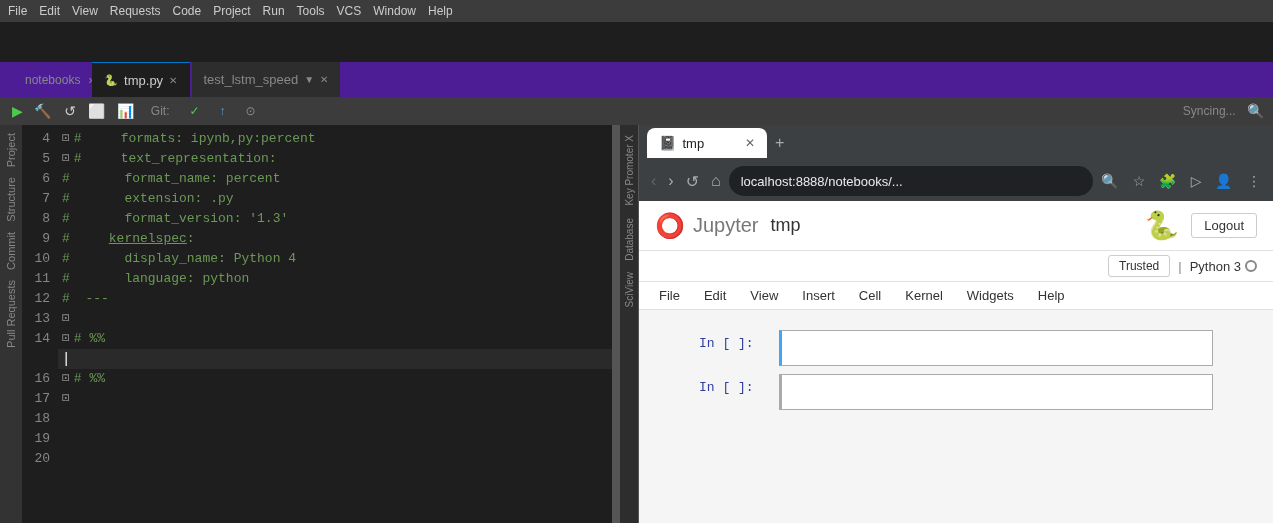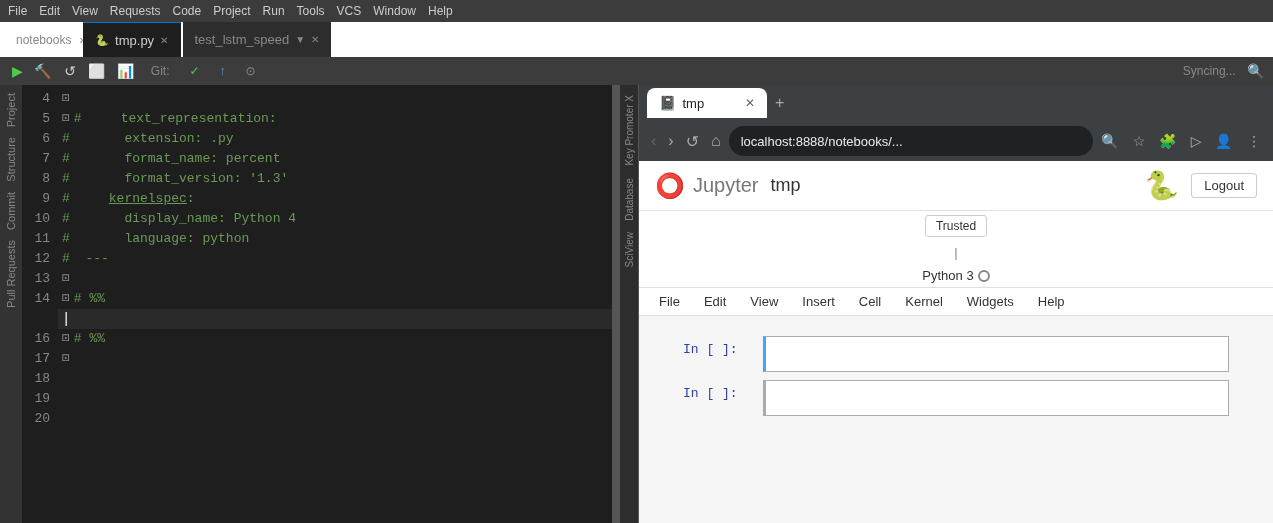--- a/index.html
+++ b/index.html
@@ -14,26 +14,27 @@
       height: 22px;
       padding: 0 8px;
       gap: 12px;
       font-size: 12px;
       flex-shrink: 0;
     }
     .menu-bar span { cursor: pointer; }
 
     
     .tab-bar {
-      background: #ffffff;
+      background: #4c1d95;
       display: flex;
       align-items: center;
       height: 35px;
-      padding: 0 8px;
-      flex-shrink: 0;
+      padding: 0 17px;
+      flex-shrink: 0;
+      margin-top: 40px;
     }
     .editor-tab {
       display: flex;
       align-items: center;
       gap: 6px;
       padding: 0 12px;
       height: 35px;
       background: #1e1e1e;
       color: #ccc;
       font-size: 13px;
@@ -294,21 +295,20 @@
 
     
     .jupyter-toolbar {
       background: #fff;
       border-bottom: 1px solid #e0e0e0;
       padding: 4px 16px;
       display: flex;
       align-items: center;
       justify-content: flex-end;
       gap: 8px;
-      flex-direction: column;
     }
     .trusted-btn {
       background: #fff;
       border: 1px solid #ccc;
       border-radius: 3px;
       padding: 3px 10px;
       font-size: 12px;
       cursor: pointer;
       color: #333;
     }
@@ -337,21 +337,21 @@
     }
     .jupyter-menu-item {
       font-size: 13px;
       color: #333;
       cursor: pointer;
       padding: 2px 4px;
     }
 
     
     .notebook-cells {
-      padding: 20px 44px;
+      padding: 20px 60px;
     }
     .cell {
       display: flex;
       align-items: flex-start;
       margin-bottom: 8px;
     }
     .cell-prompt {
       color: #303f9f;
       font-family: 'Courier New', monospace;
       font-size: 13px;
@@ -470,24 +470,24 @@
       <div>13</div>
       <div>14</div>
       <div>&nbsp;</div>
       <div>16</div>
       <div>17</div>
       <div>18</div>
       <div>19</div>
       <div>20</div>
     </div>
     <div class="code-content">
-      <div class="code-line"><span style="color:#888;margin-right:4px;">⊡</span></div>
+      <div class="code-line"><span style="color:#888;margin-right:4px;">⊡</span><span class="code-comment">#     formats: ipynb,py:percent</span></div>
       <div class="code-line"><span style="color:#888;margin-right:4px;">⊡</span><span class="code-comment">#     text_representation:</span></div>
+      <div class="code-line"><span class="code-comment">#       format_name: percent</span></div>
       <div class="code-line"><span class="code-comment">#       extension: .py</span></div>
-      <div class="code-line"><span class="code-comment">#       format_name: percent</span></div>
       <div class="code-line"><span class="code-comment">#       format_version: '1.3'</span></div>
       <div class="code-line"><span class="code-comment">#     <span style="text-decoration:underline;">kernelspec</span>:</span></div>
       <div class="code-line"><span class="code-comment">#       display_name: Python 4</span></div>
       <div class="code-line"><span class="code-comment">#       language: python</span></div>
       <div class="code-line"><span class="code-comment">#  ---</span></div>
       <div class="code-line"><span style="color:#888;margin-right:4px;">⊡</span></div>
       <div class="code-line"><span style="color:#888;margin-right:4px;">⊡</span><span class="code-comment"># %%</span></div>
       <div class="code-line cursor-line"><span style="color:#fff;font-size:14px;margin-right:2px;">|</span></div>
       <div class="code-line"><span style="color:#888;margin-right:4px;">⊡</span><span class="code-comment"># %%</span></div>
       <div class="code-line"><span style="color:#888;margin-right:4px;">⊡</span></div>

